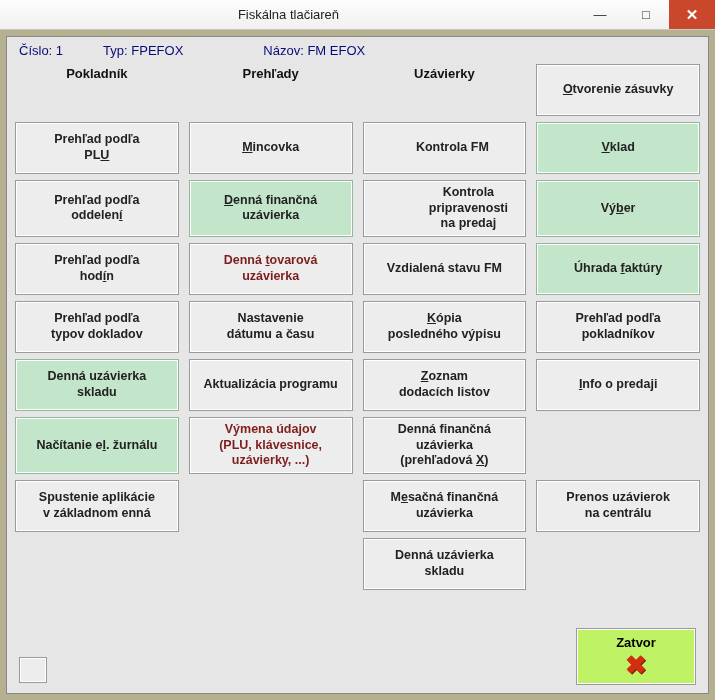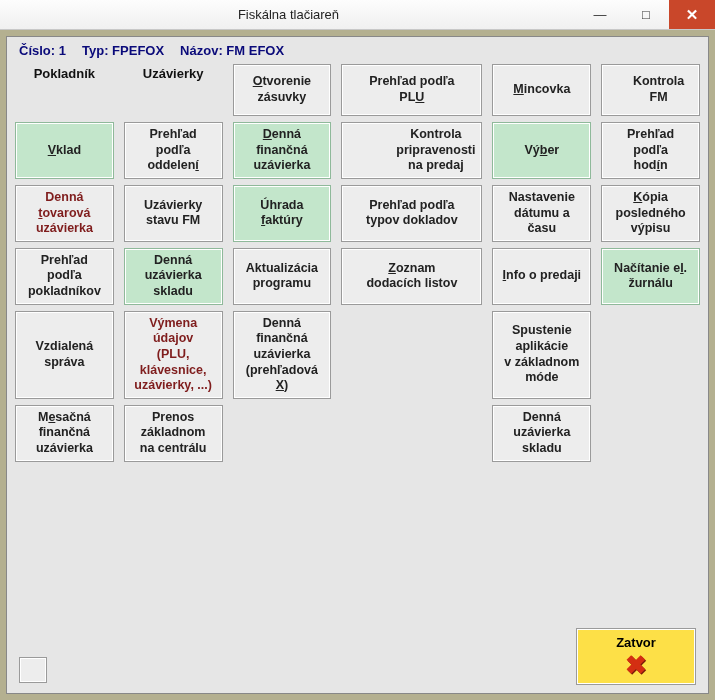--- a/index.html
+++ b/index.html
@@ -57,29 +57,29 @@
   .panel {
     background: #e6e6e6;
     border: 1px solid #888;
     width: 100%;
     height: 100%;
     padding: 4px 8px 8px 8px;
     position: relative;
   }
   .inforow {
     display: flex;
-    gap: 16px;
-    font-weight: bold;
+    gap: 40px;
+    font-weight: normal;
     color: #0a0a7a;
     font-size: 13px;
     padding: 2px 4px 6px 4px;
   }
   .grid {
     display: grid;
-    grid-template-columns: repeat(6, 1fr);
+    grid-template-columns: repeat(4, 1fr);
     gap: 6px 10px;
   }
   .colhead {
     text-align: center;
     font-weight: bold;
     color: #111;
     font-size: 13px;
     padding: 2px 0 4px 0;
   }
   .btn {
@@ -109,21 +109,21 @@
   .u { text-decoration: underline; }
   .empty { visibility: hidden; }
   .closebar {
     position: absolute;
     bottom: 8px;
     right: 12px;
     width: 120px;
   }
   .closebtn {
     border: 1px solid #9a9a9a;
-    background: #fde047;
+    background: #bef264;
     box-shadow: inset 0 0 0 1px #fff;
     padding: 6px 4px;
     text-align: center;
     font-weight: bold;
     font-size: 13px;
     cursor: pointer;
   }
   .closebtn .x {
     color: #d42e12;
     font-size: 26px;
@@ -161,28 +161,29 @@
 
       <div class="inforow">
         <span>
           <span>Číslo:</span>
           <span>1</span>
         </span>
         <span>
           <span>Typ:</span>
           <span>FPEFOX</span>
         </span>
-        <span style="">
+        <span style="margin-left:40px;">
           <span>Názov:</span>
           <span>FM EFOX</span>
         </span>
       </div>
 
       <div class="grid" id="grid">
           <div class="colhead">Pokladník</div>
+          <div class="colhead">Prehľady</div>
           <div class="colhead">Uzávierky</div>
           <div class="btn">
             <span style="white-space: pre-line;"><span class="u">O</span>tvorenie zásuvky</span>
           </div>
           <div class="btn">
             <span style="white-space: pre-line;">Prehľad podľa
 PL<span class="u">U</span></span>
           </div>
           <div class="btn">
             <span style="white-space: pre-line;"><span class="u">M</span>incovka</span>
@@ -210,21 +211,21 @@
           </div>
           <div class="btn">
             <span style="white-space: pre-line;">Prehľad podľa
 hod<span class="u">í</span>n</span>
           </div>
           <div class="btn disabled">
             <span style="white-space: pre-line;">Denná <span class="u">t</span>ovarová
 uzávierka</span>
           </div>
           <div class="btn">
-            <span style="white-space: pre-line;">Uzávierky stavu FM</span>
+            <span style="white-space: pre-line;">Vzdialená stavu FM</span>
           </div>
           <div class="btn green">
             <span style="white-space: pre-line;">Úhrada <span class="u">f</span>aktúry</span>
           </div>
           <div class="btn">
             <span style="white-space: pre-line;">Prehľad podľa
 typov dokladov</span>
           </div>
           <div class="btn">
             <span style="white-space: pre-line; text-align: center;">Nastavenie
@@ -247,46 +248,43 @@
           </div>
           <div class="btn">
             <span style="white-space: pre-line;"><span class="u">Z</span>oznam
 dodacích listov</span>
           </div>
           <div class="btn">
             <span style="white-space: pre-line; text-align: right;"><span class="u">I</span>nfo o predaji</span>
           </div>
           <div class="btn green">
             <span style="white-space: pre-line;">Načítanie e<span class="u">l</span>. žurnálu</span>
-          </div>
-          <div class="btn">
-            <span style="white-space: pre-line;">Vzdialená správa</span>
           </div>
           <div class="btn disabled">
             <span style="white-space: pre-line;">Výmena údajov
 (PLU, klávesnice,
 uzávierky, ...)</span>
           </div>
           <div class="btn">
             <span style="white-space: pre-line;">Denná finančná
 uzávierka
 (prehľadová <span class="u">X</span>)</span>
           </div>
           <div class="btn empty"></div>
           <div class="btn">
             <span style="white-space: pre-line;">Spustenie aplikácie
-v základnom móde</span>
+v základnom enná</span>
           </div>
           <div class="btn empty"></div>
           <div class="btn">
             <span style="white-space: pre-line;">M<span class="u">e</span>sačná finančná
 uzávierka</span>
           </div>
           <div class="btn">
-            <span style="white-space: pre-line;">Prenos základnom
+            <span style="white-space: pre-line;">Prenos uzávierok
 na centrálu</span>
           </div>
           <div class="btn empty"></div>
           <div class="btn empty"></div>
           <div class="btn">
             <span style="white-space: pre-line;">Denná uzávierka
 skladu</span>
           </div>
           <div class="btn empty"></div>
           <div class="btn empty"></div>

